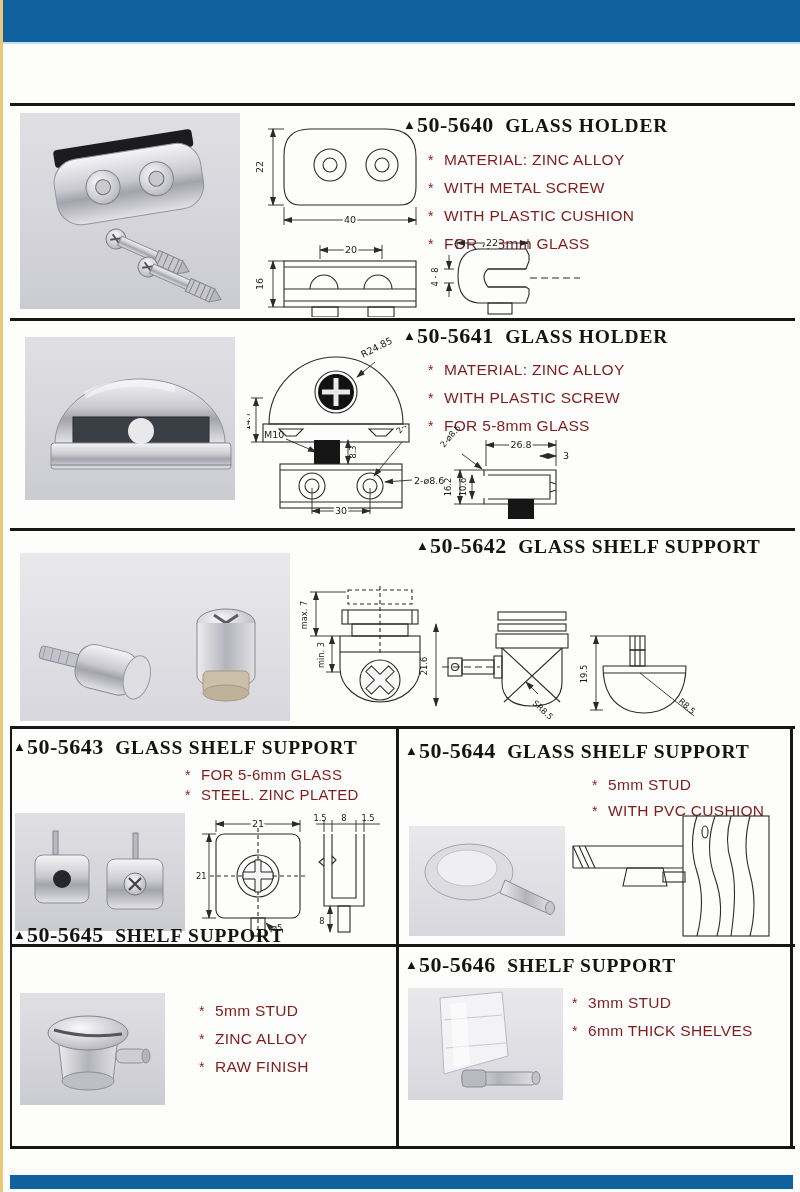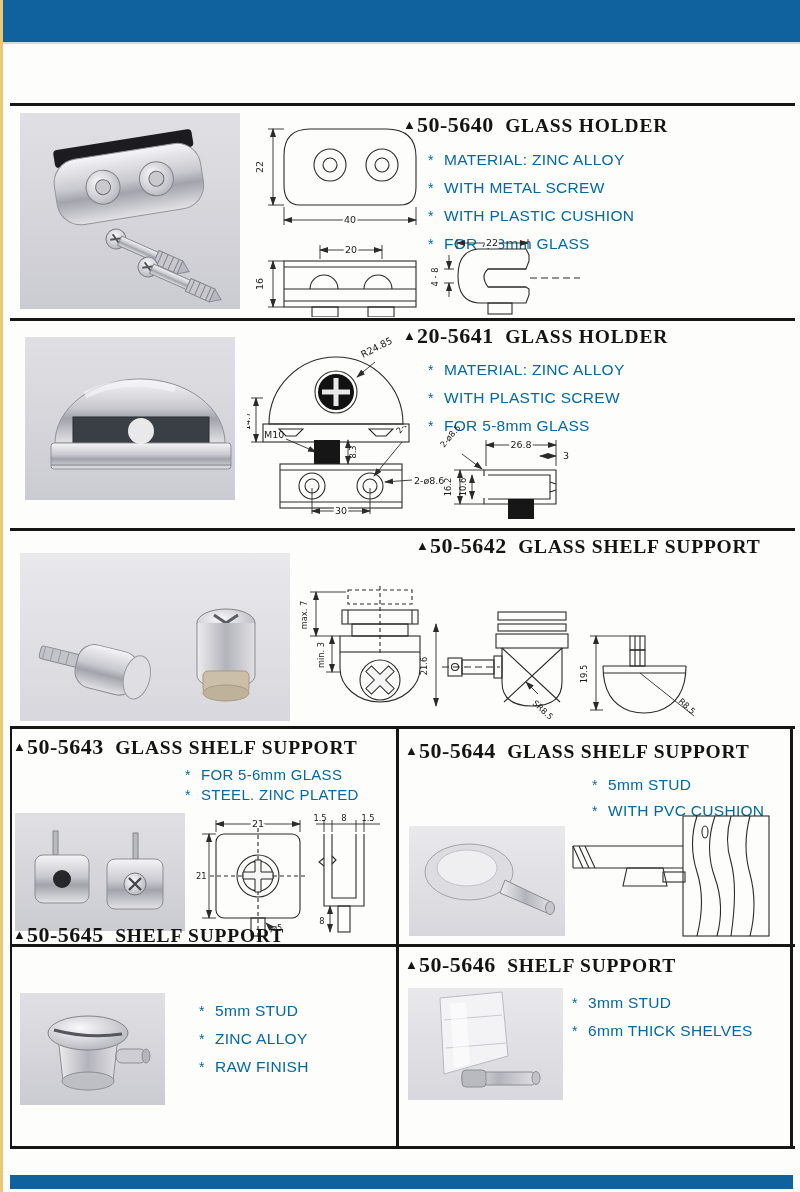--- a/index.html
+++ b/index.html
@@ -13,21 +13,21 @@
   .bottom-banner{left:10px;top:1175px;width:783px;height:14px;}
   .hline{left:10px;width:785px;height:3px;background:#161616;}
   .vline{width:3px;background:#161616;}
   
   .hdr{white-space:nowrap;}
   .hdr .mk{font-size:13px;vertical-align:3px;margin-right:1px;}
   .hdr .code{font-family:"Liberation Serif",serif;font-weight:bold;font-size:22px;letter-spacing:.5px;}
   .hdr .ttl{font-family:"Liberation Serif",serif;font-weight:bold;font-size:19.5px;letter-spacing:.8px;margin-left:7px;}
   
   .specs{white-space:nowrap;}
-  .spec{font-size:15.5px;letter-spacing:.3px;color:#0369a1;}
+  .spec{font-size:15.5px;letter-spacing:.3px;color:#7f1d1d;}
   .spec .b{display:inline-block;width:16px;font-size:14px;}
   .lh27 .spec{line-height:27px;}
   .lh26 .spec{line-height:26px;}
   .lh19 .spec{line-height:19px;font-size:15px;}
   .lh18 .spec{line-height:18.5px;font-size:15px;}
   .lh28 .spec{line-height:28px;}
   
   .photo{border:0;}
   svg{display:block;}
   svg text{font-family:"DejaVu Sans",sans-serif;font-size:9.5px;fill:#1a1a1a;}
@@ -169,21 +169,21 @@
     <path class="tl" d="M58,38 H96 M58,56 H96"></path>
     <rect x="58" y="72" width="24" height="11" fill="url(#thr)" class="tl"></rect>
     <line class="tl dash" x1="100" y1="47" x2="150" y2="47"></line>
     <path class="dl" d="M24,38 H14 M24,52 H14"></path>
     <line class="dl" x1="19" y1="24" x2="19" y2="38" marker-end="url(#ae)"></line>
     <line class="dl" x1="19" y1="66" x2="19" y2="52" marker-end="url(#ae)"></line>
     <text class="sm" x="8" y="46" text-anchor="middle" transform="rotate(-90 8 46)">4 - 8</text>
   </svg>
 
   <div class="abs hdr" style="left:403px;top:323px">
-    <span class="mk">▲</span><span class="code">20-5641</span>
+    <span class="mk">▲</span><span class="code">50-5641</span>
     <span class="ttl">GLASS HOLDER</span>
   </div>
   <div class="abs specs lh27" style="left:428px;top:356px">
     <div class="spec"><span class="b">*</span><span>MATERIAL: ZINC ALLOY</span></div>
     <div class="spec"><span class="b">*</span><span>WITH PLASTIC SCREW</span></div>
     <div class="spec"><span class="b">*</span><span>FOR 5-8mm GLASS</span></div>
   </div>
 
   <svg class="abs photo" style="left:25px;top:337px" width="210" height="163" viewBox="0 0 210 163">
     <rect width="210" height="163" fill="url(#pbg)"></rect>

